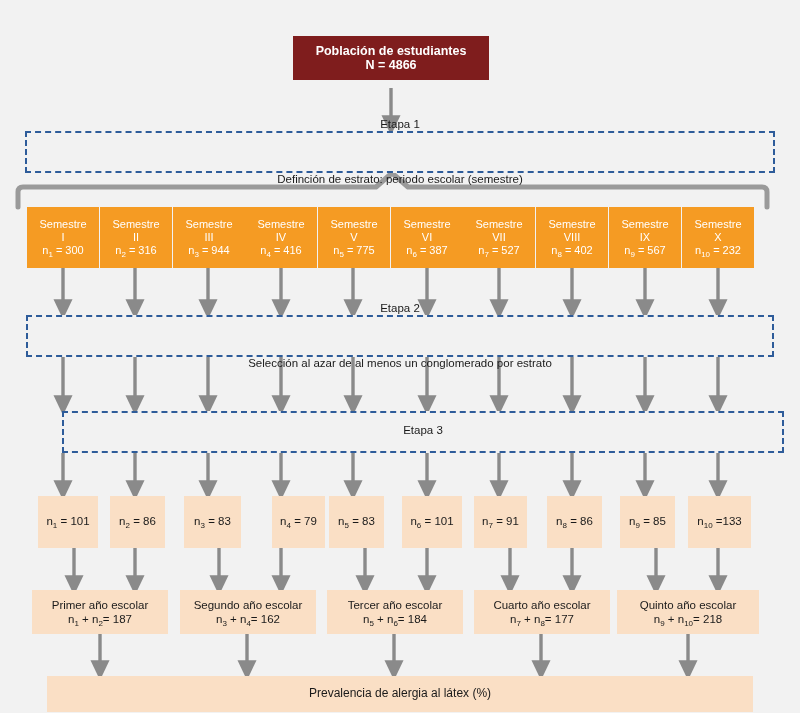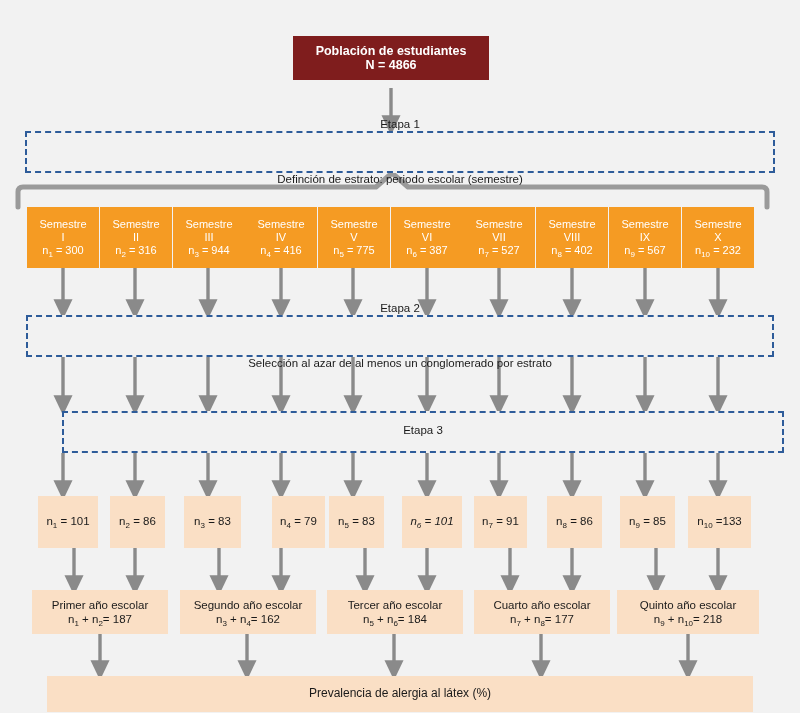--- a/index.html
+++ b/index.html
@@ -247,21 +247,21 @@
       </div>
       <div class="box n-box" style="left: 184px; width: 57px;">
         <span>n<sub>3</sub> <span class="val">= 83</span></span>
       </div>
       <div class="box n-box" style="left: 256px; width: 53px; margin-left: 16px;">
         <span>n<sub>4</sub> <span class="val">= 79</span></span>
       </div>
       <div class="box n-box" style="left: 329px; width: 55px;">
         <span>n<sub>5</sub> <span class="val">= 83</span></span>
       </div>
-      <div class="box n-box" style="left: 402px; width: 60px; font-style: italic;">
+      <div class="box n-box" style="left: 402px; width: 60px;">
         <span>n<sub>6</sub> <span class="val">= 101</span></span>
       </div>
       <div class="box n-box" style="left: 474px; width: 53px;">
         <span>n<sub>7</sub> <span class="val">= 91</span></span>
       </div>
       <div class="box n-box" style="left: 547px; width: 55px;">
         <span>n<sub>8</sub> <span class="val">= 86</span></span>
       </div>
       <div class="box n-box" style="left: 620px; width: 55px;">
         <span>n<sub>9</sub> <span class="val">= 85</span></span>

